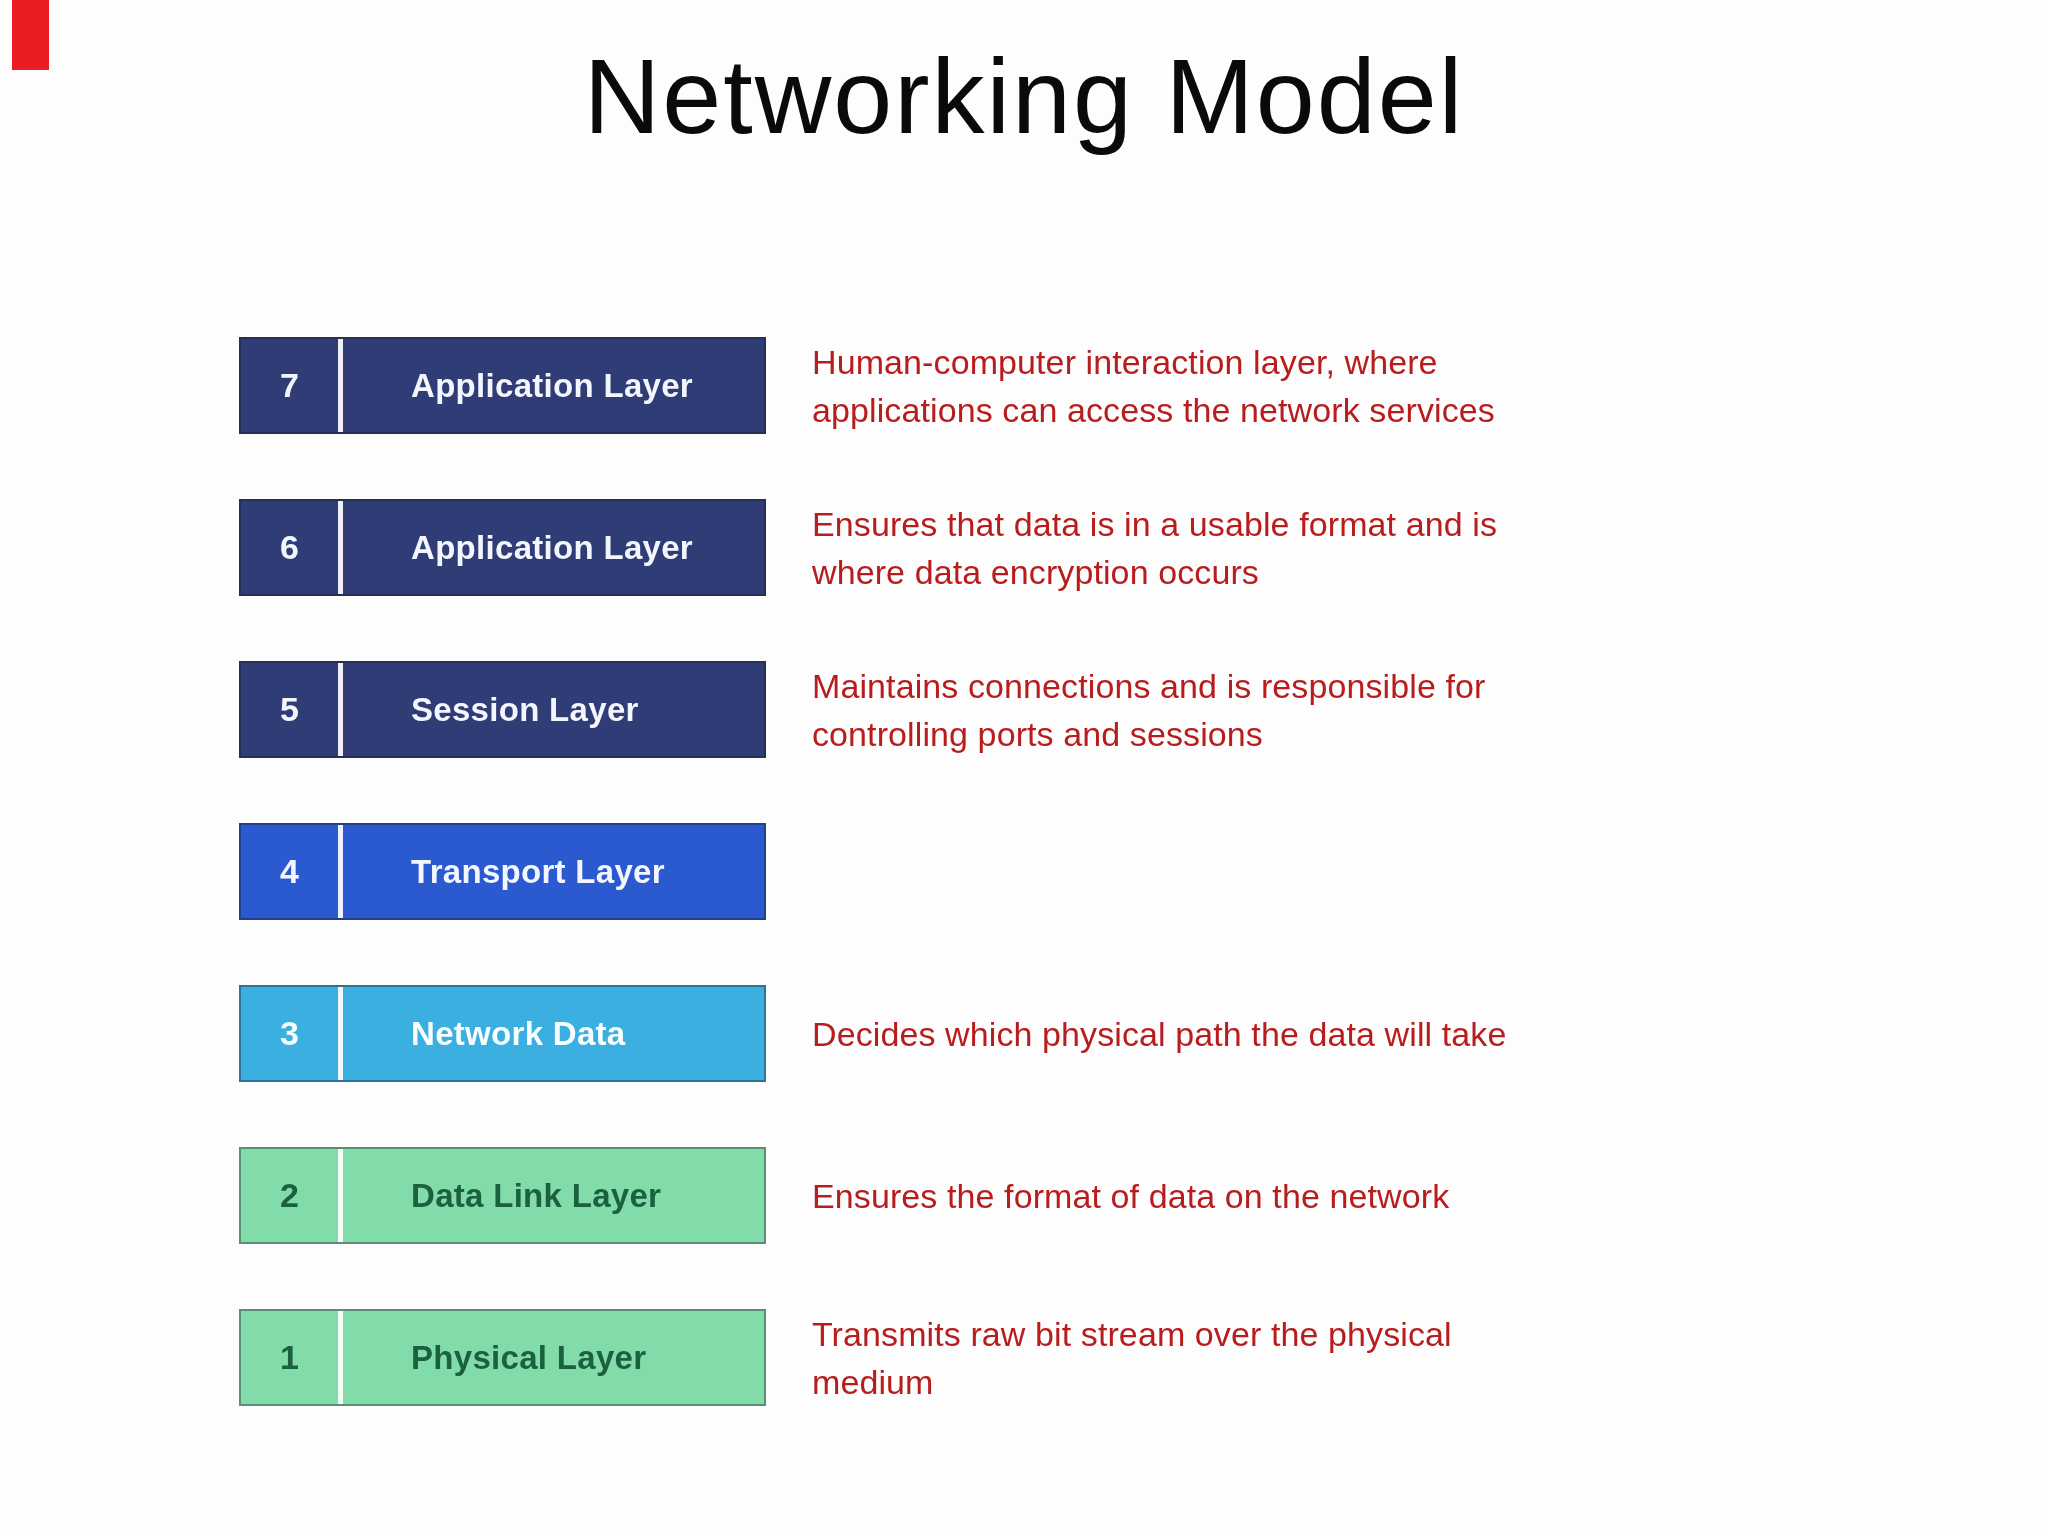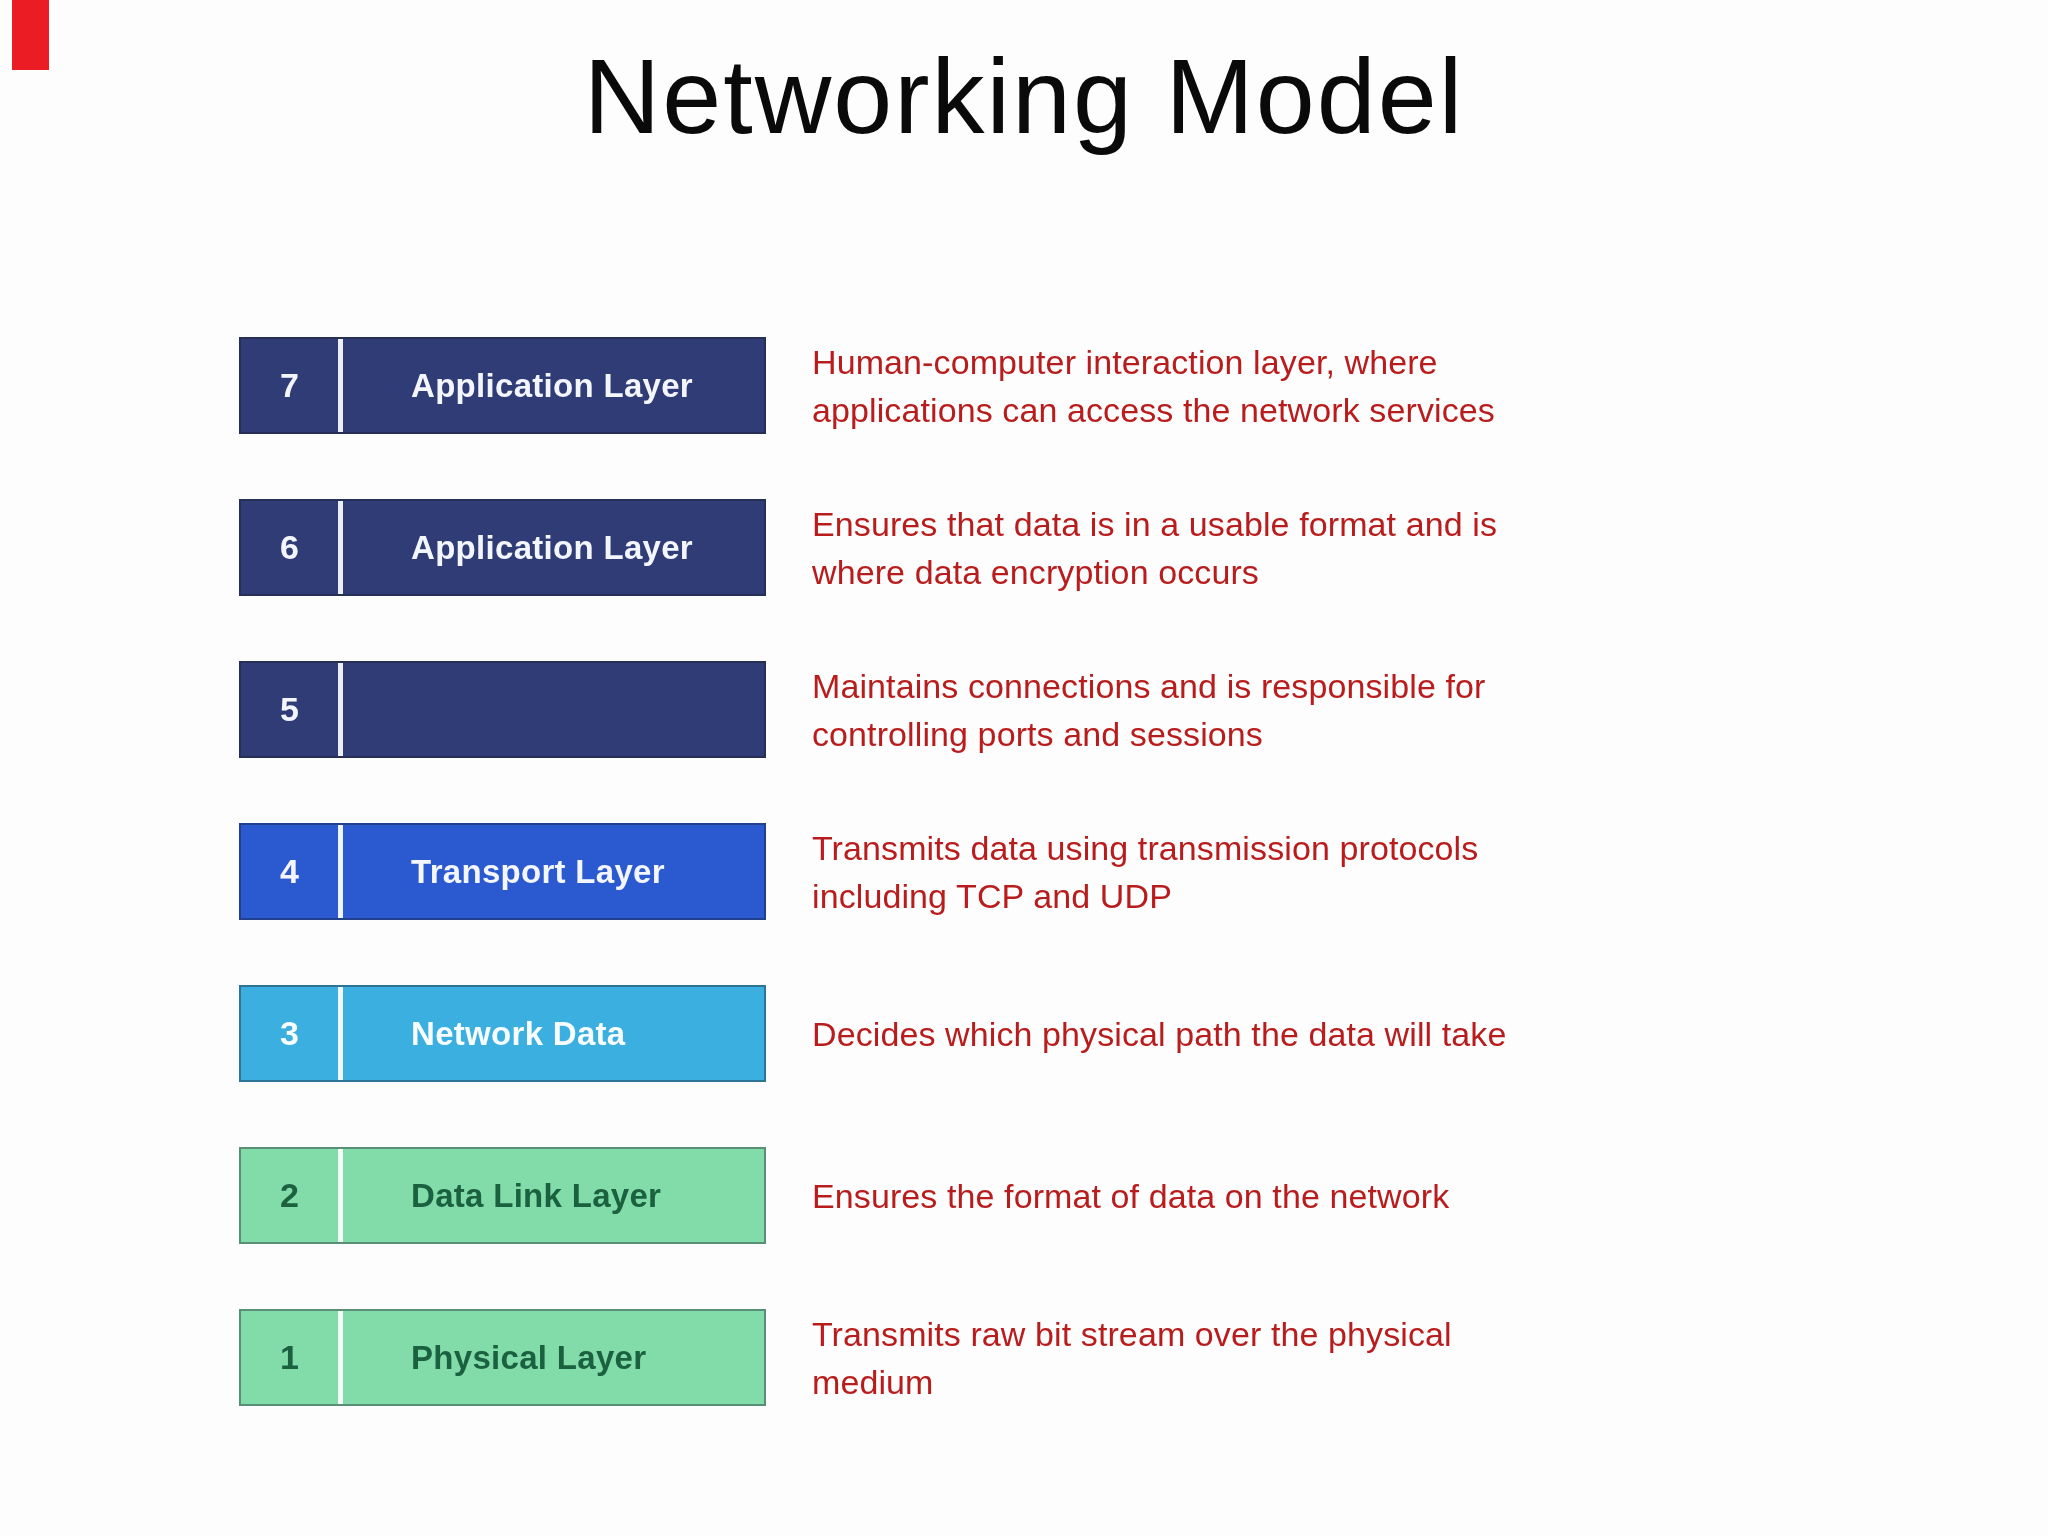--- a/index.html
+++ b/index.html
@@ -112,31 +112,31 @@
       <div class="layer-divider"></div>
       <div class="layer-name">Application Layer</div>
     </div>
     <div class="layer-desc">Ensures that data is in a usable format and is where data encryption occurs</div>
   </div>
 
   <div class="row">
     <div class="layer-box" style="--box: #2f3c75; --txt: #f4f6ff;">
       <div class="layer-number">5</div>
       <div class="layer-divider"></div>
+      <div class="layer-name">Session Layer</div>
     </div>
     <div class="layer-desc">Maintains connections and is responsible for controlling ports and sessions</div>
   </div>
 
   <div class="row">
     <div class="layer-box" style="--box: #2b59cf; --txt: #f4f6ff;">
       <div class="layer-number">4</div>
       <div class="layer-divider"></div>
       <div class="layer-name">Transport Layer</div>
     </div>
-    <div class="layer-desc">Transmits data using transmission protocols including TCP and UDP</div>
   </div>
 
   <div class="row">
     <div class="layer-box" style="--box: #3bafdf; --txt: #f8fdff;">
       <div class="layer-number">3</div>
       <div class="layer-divider"></div>
       <div class="layer-name">Network Data</div>
     </div>
     <div class="layer-desc">Decides which physical path the data will take</div>
   </div>

